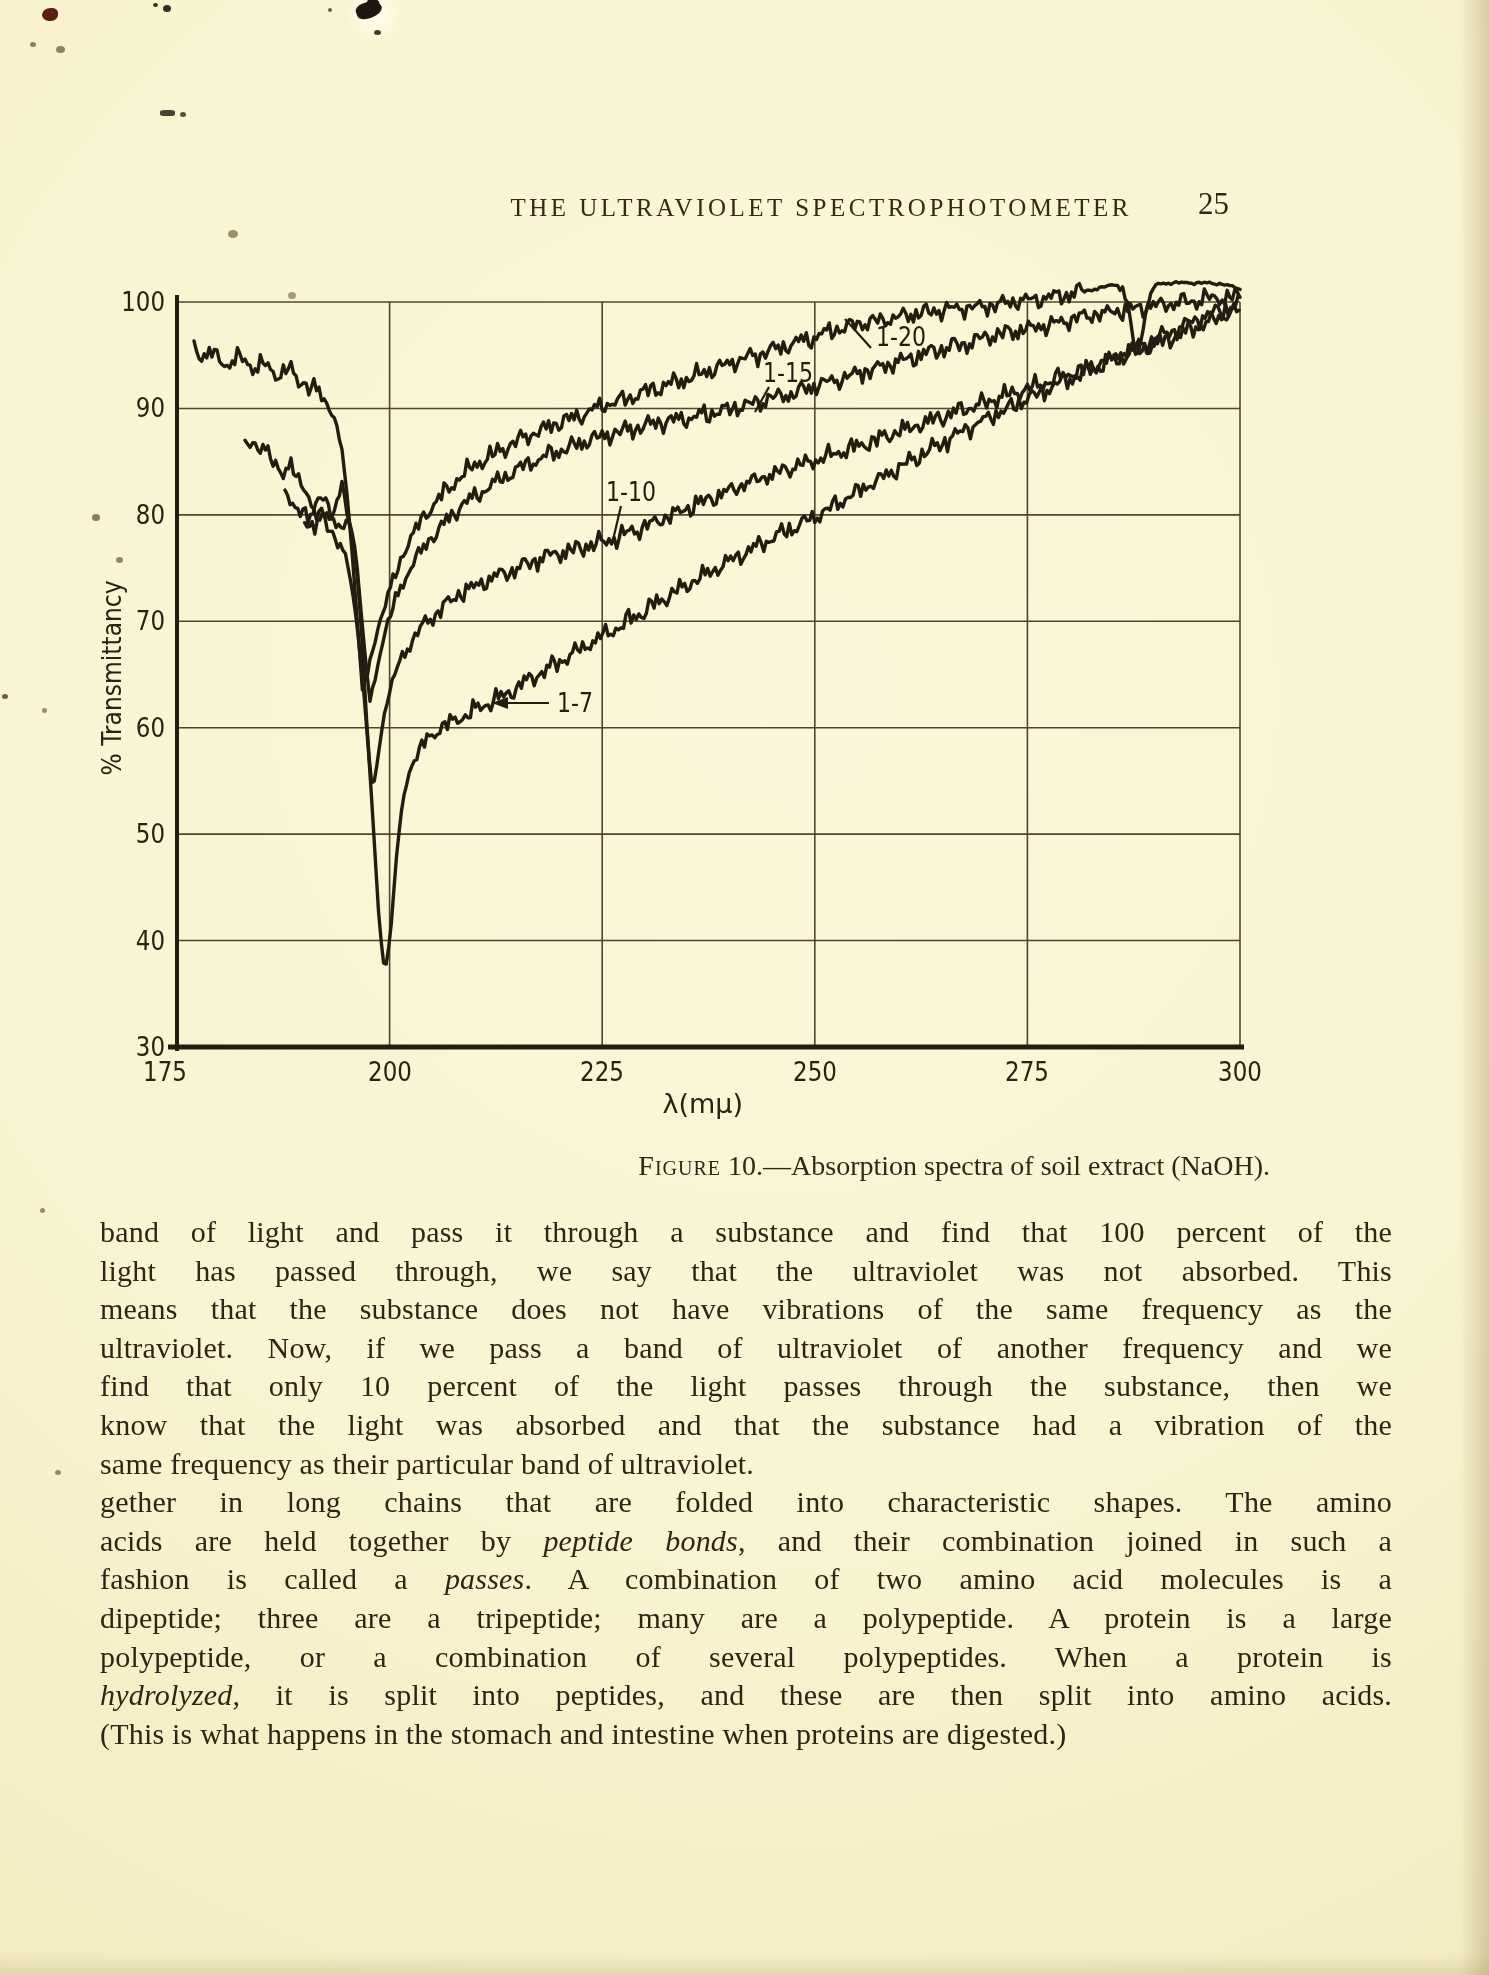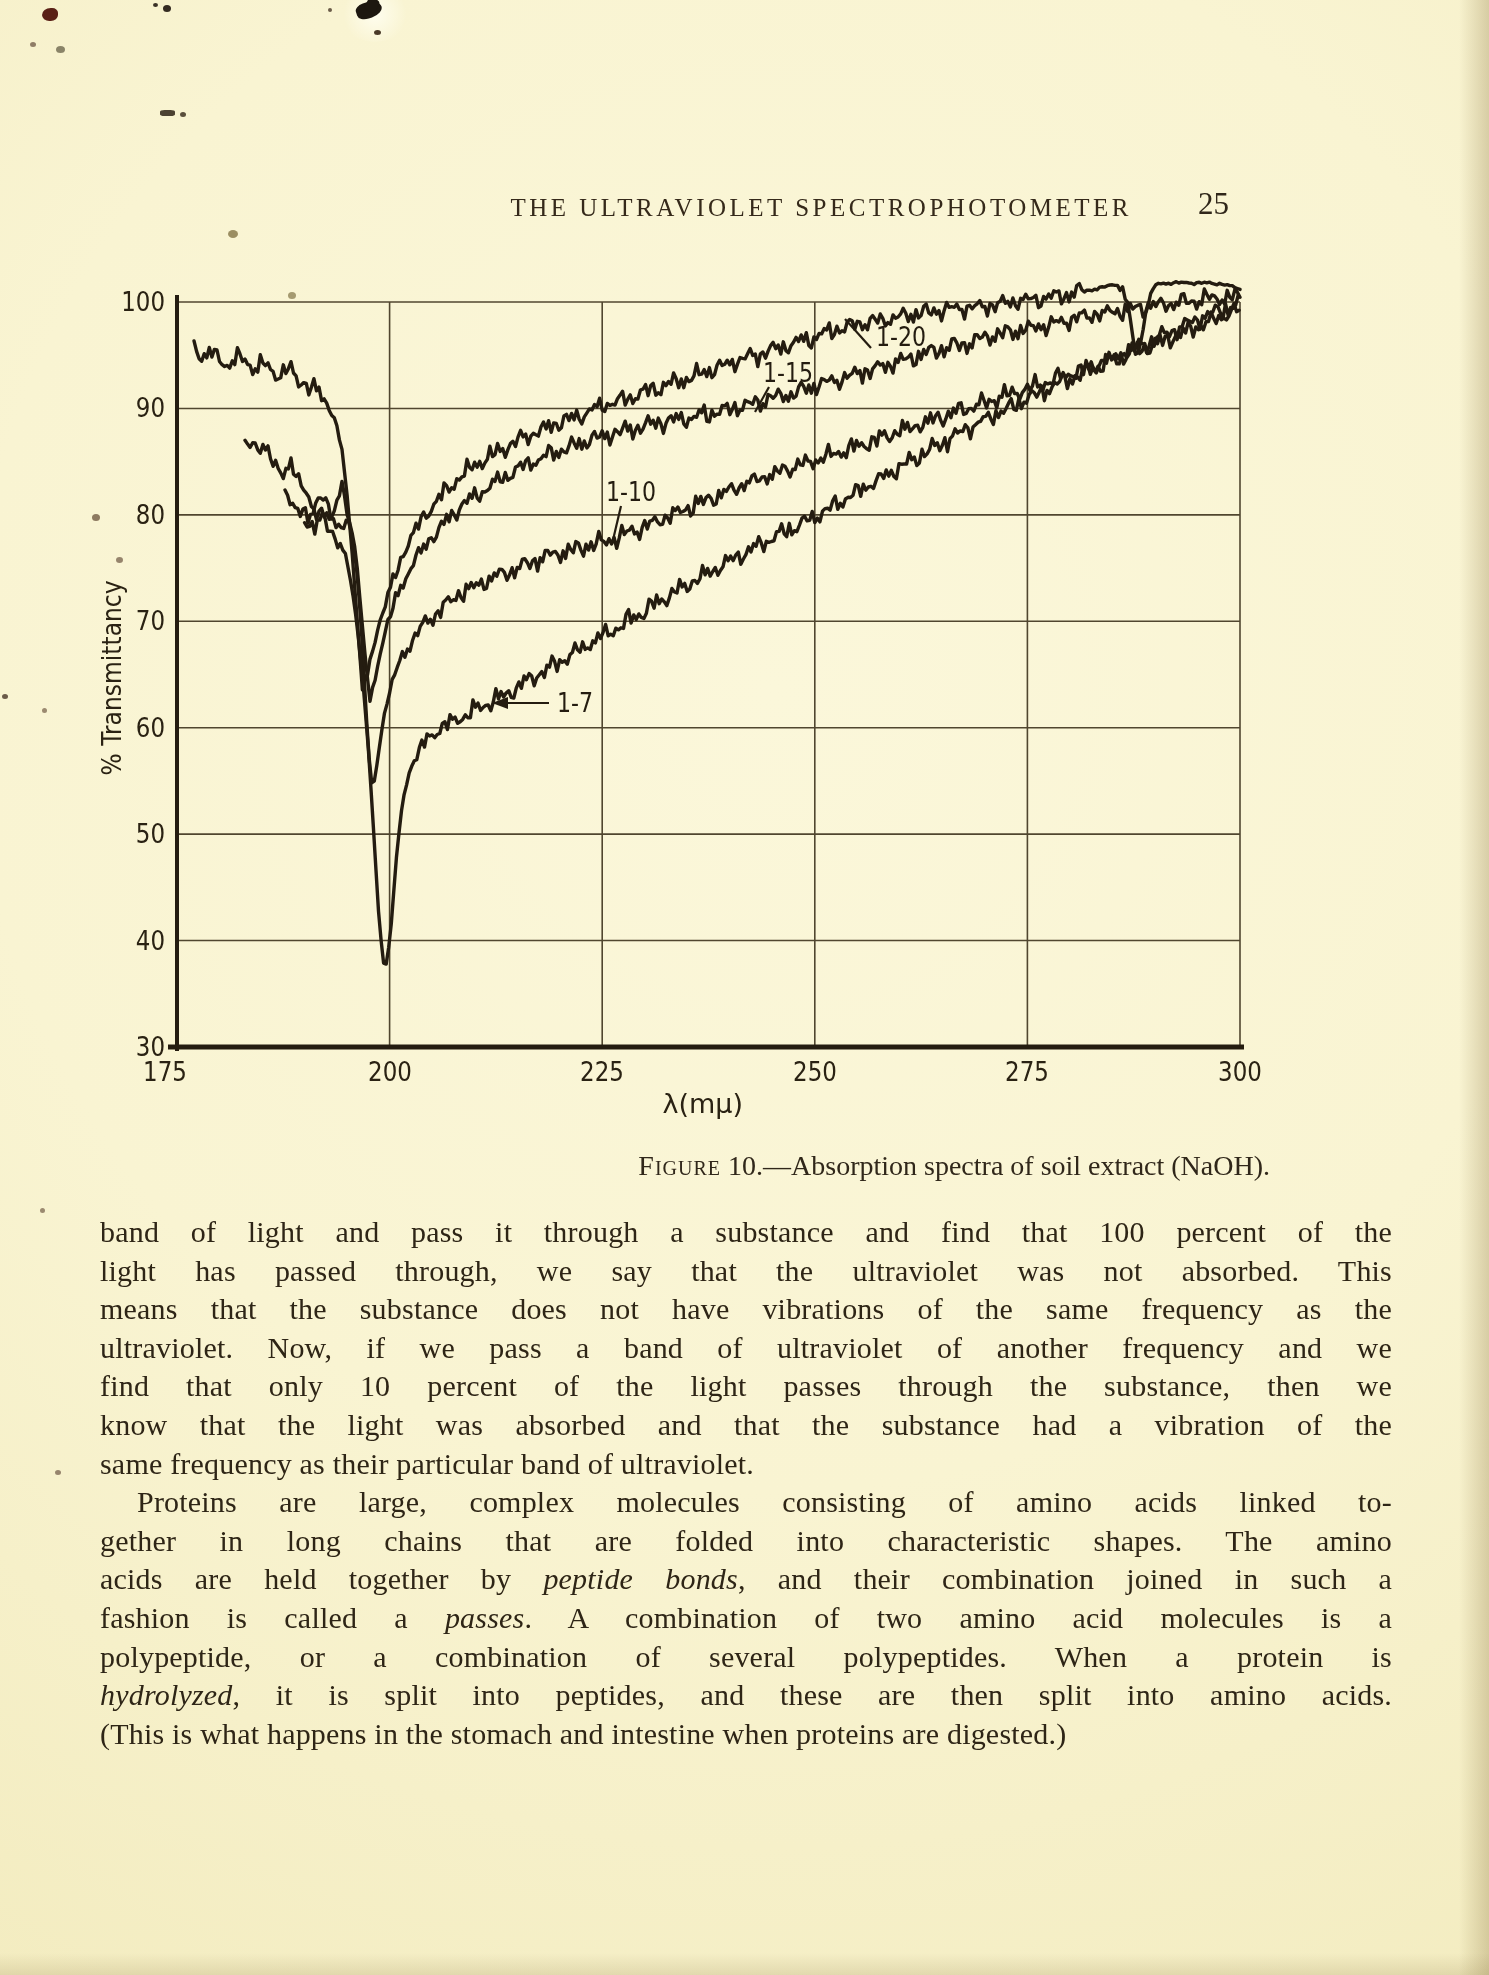--- a/index.html
+++ b/index.html
@@ -124,24 +124,24 @@
   <div class="caption"><span class="sc">Figure</span><span> 10.—Absorption spectra of soil extract (NaOH).</span></div>
 
   <div id="body-text">
       <div class="bline"><span>band of light and pass it through a substance and find that 100 percent of the</span></div>
       <div class="bline"><span>light has passed through, we say that the ultraviolet was not absorbed.  This</span></div>
       <div class="bline"><span>means that the substance does not have vibrations of the same frequency as the</span></div>
       <div class="bline"><span>ultraviolet.  Now, if we pass a band of ultraviolet of another frequency and we</span></div>
       <div class="bline"><span>find that only 10 percent of the light passes through the substance, then we</span></div>
       <div class="bline"><span>know that the light was absorbed and that the substance had a vibration of the</span></div>
       <div class="bline last"><span>same frequency as their particular band of ultraviolet.</span></div>
-      <div class="bline indent"><span>Proteins are large, complex molecules consisting of amino acids linked to-</span></div>
       <div class="bline"><span>gether in long chains that are folded into characteristic shapes.  The amino</span></div>
       <div class="bline"><span>acids are held together by </span><span class="it">peptide bonds</span><span>, and their combination joined in such a</span></div>
       <div class="bline"><span>fashion is called a </span><span class="it">passes</span><span>.  A combination of two amino acid molecules is a</span></div>
+      <div class="bline"><span>dipeptide; three are a tripeptide; many are a polypeptide.  A protein is a large</span></div>
       <div class="bline"><span>polypeptide, or a combination of several polypeptides.  When a protein is</span></div>
       <div class="bline"><span class="it">hydrolyzed</span><span>, it is split into peptides, and these are then split into amino acids.</span></div>
       <div class="bline last"><span>(This is what happens in the stomach and intestine when proteins are digested.)</span></div>
     </div>
 
   <div class="edge-right"></div>
   <div class="edge-bottom"></div>
 </div>
 
 </body></html>

